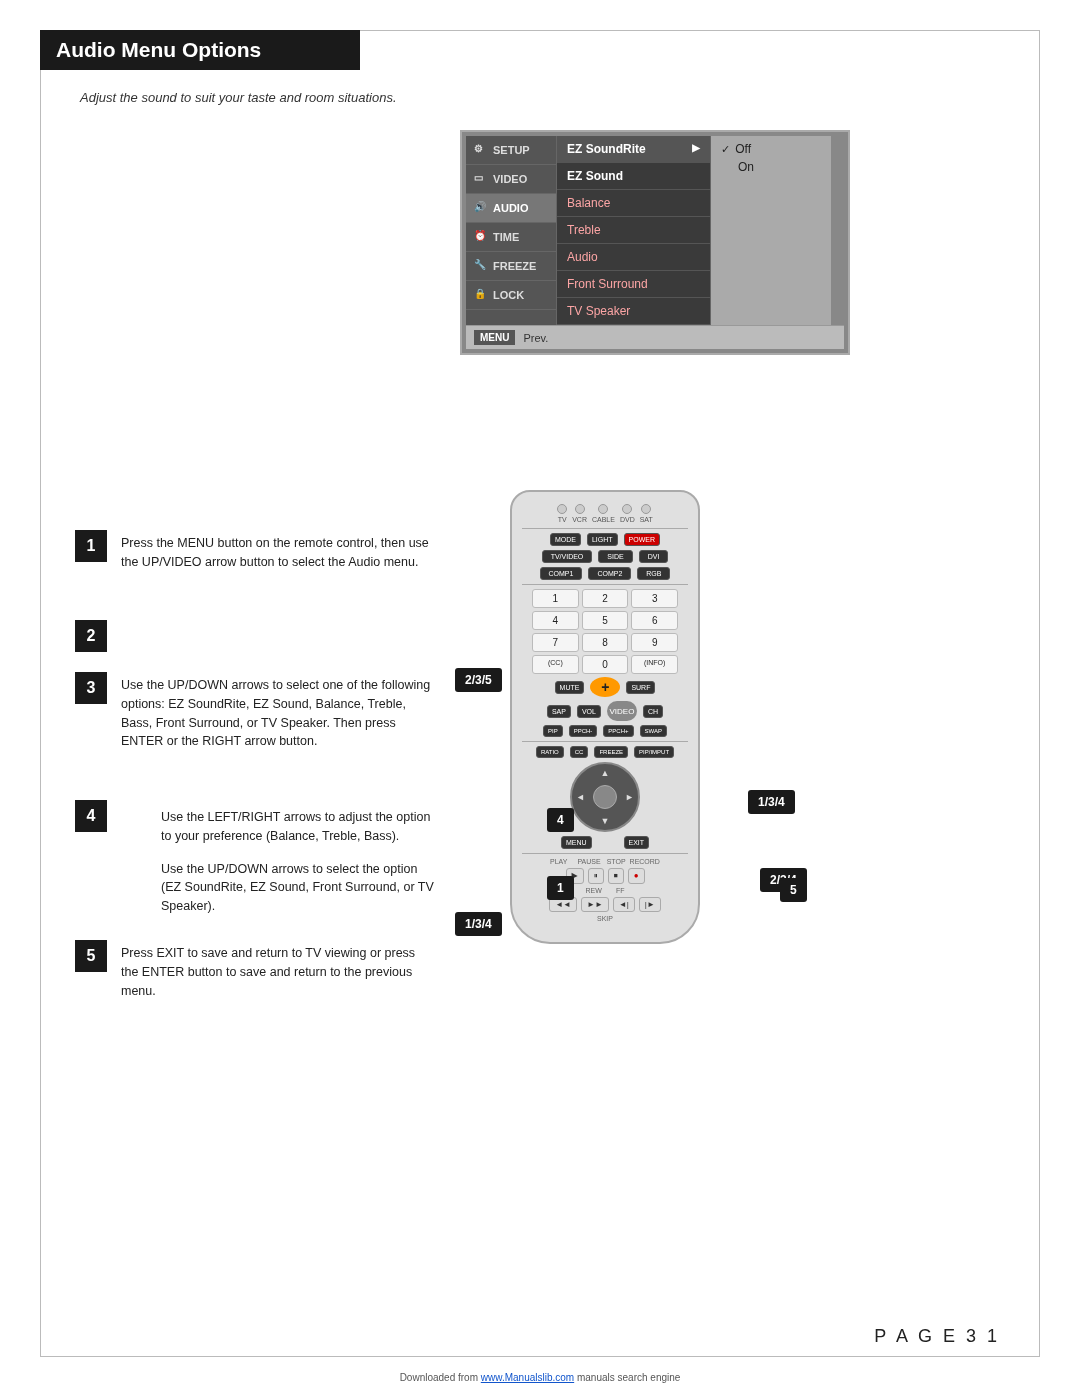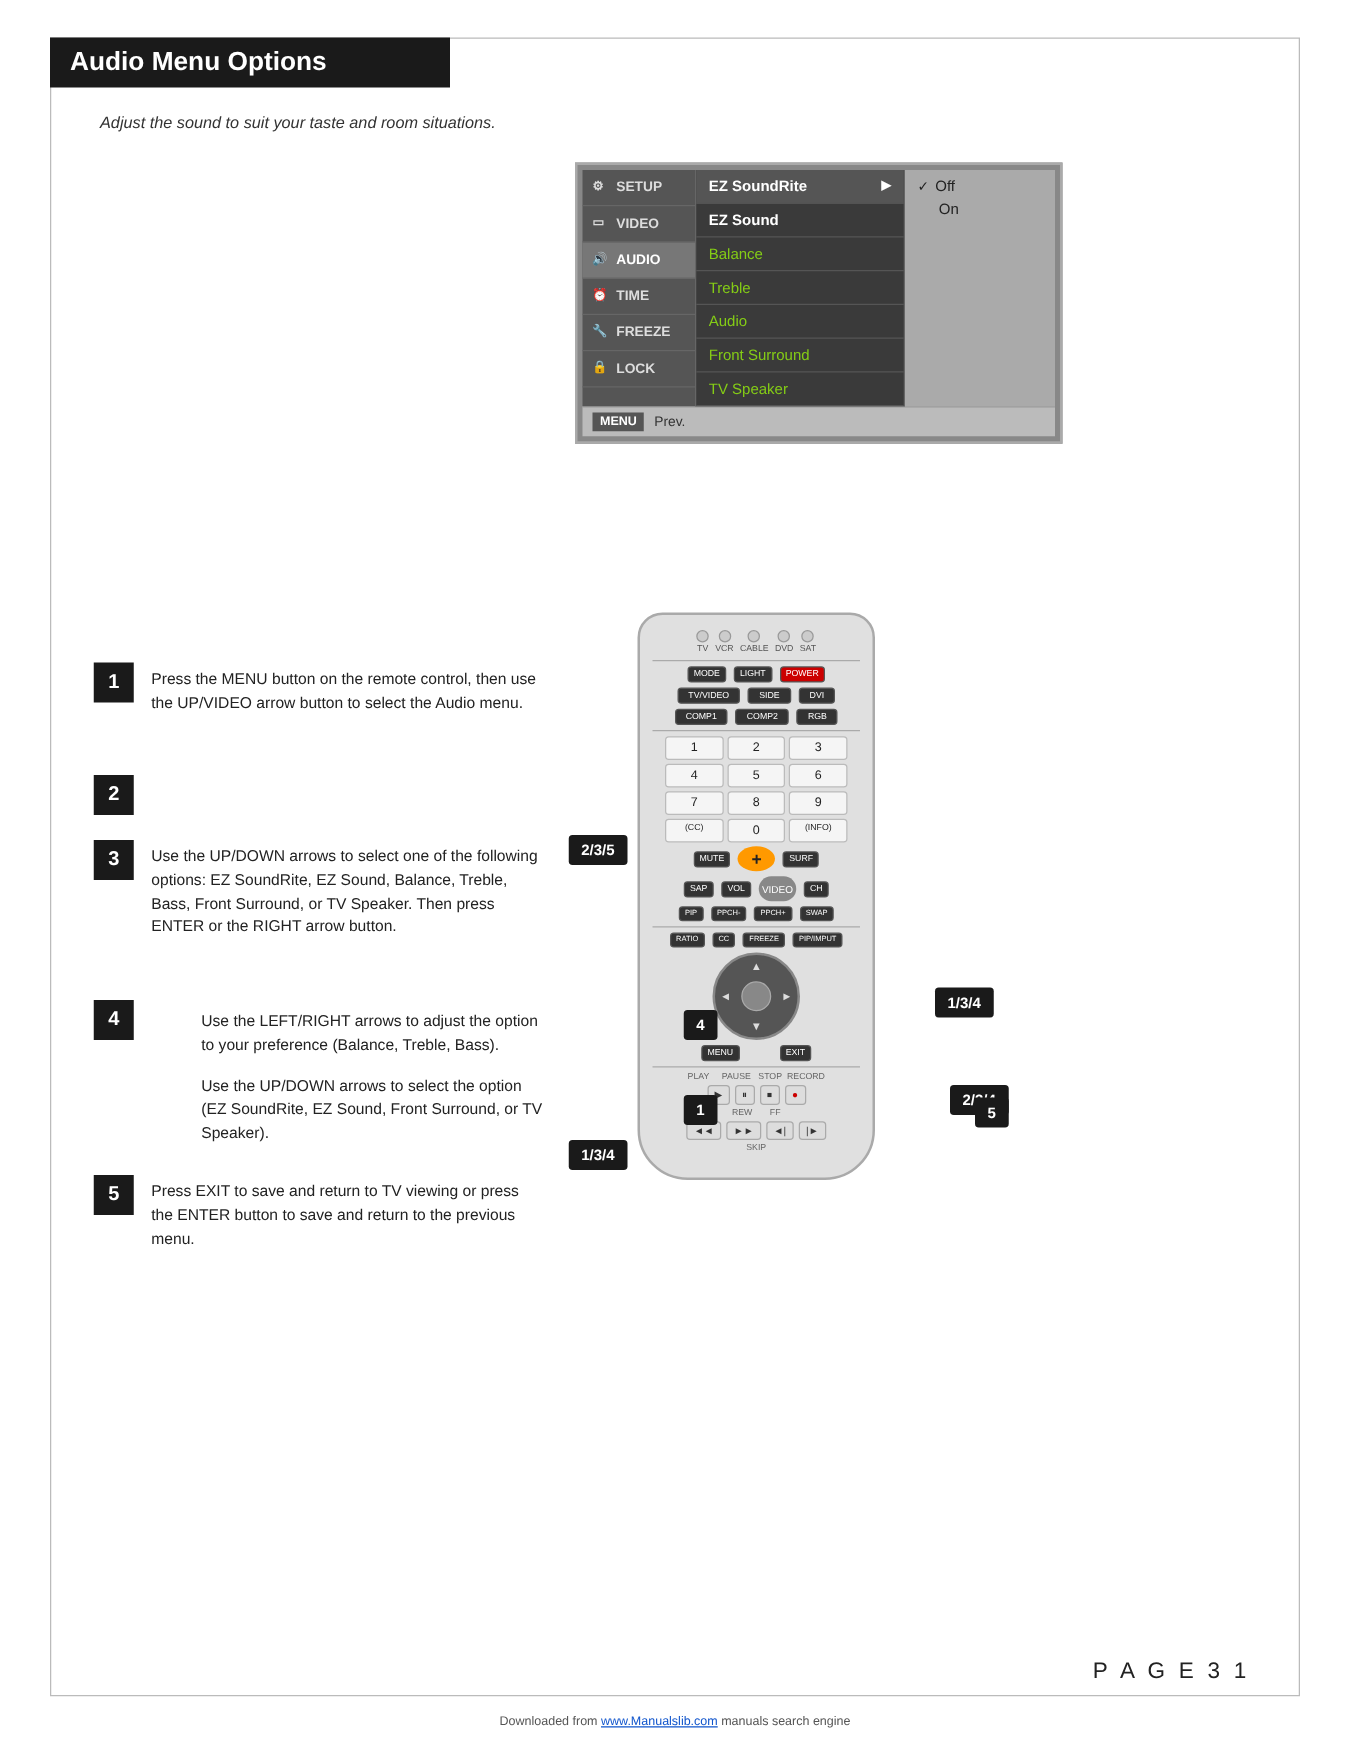--- a/index.html
+++ b/index.html
@@ -81,30 +81,30 @@
     .menu-left-item.active {
       background: #777;
       color: #fff;
     }
     .menu-left-item .icon-shape {
       width: 14px;
       height: 14px;
       display: inline-block;
     }
     .menu-center {
-      width: 168px;
+      width: 155px;
       background: #3a3a3a;
       display: flex;
       flex-direction: column;
       border-left: 1px solid #666;
       border-right: 1px solid #666;
     }
     .menu-center-item {
       padding: 6px 10px;
-      color: #84cc16;
+      color: #fca5a5;
       font-size: 12px;
       border-bottom: 1px solid #555;
     }
     .menu-center-item.selected {
       background: #555;
       color: #fff;
       font-weight: bold;
     }
     .menu-center-item.highlight {
       color: #fff;

